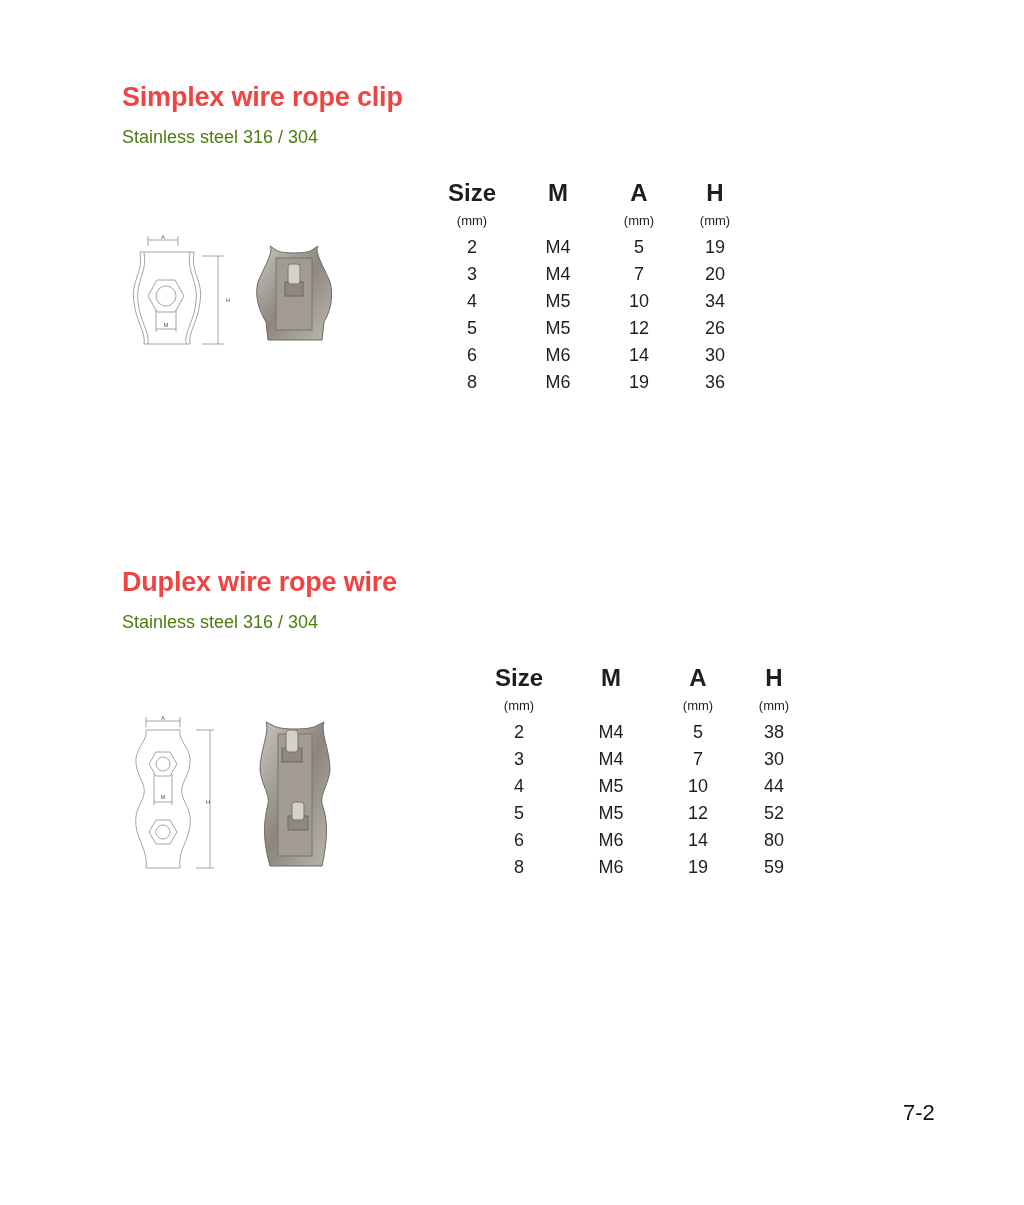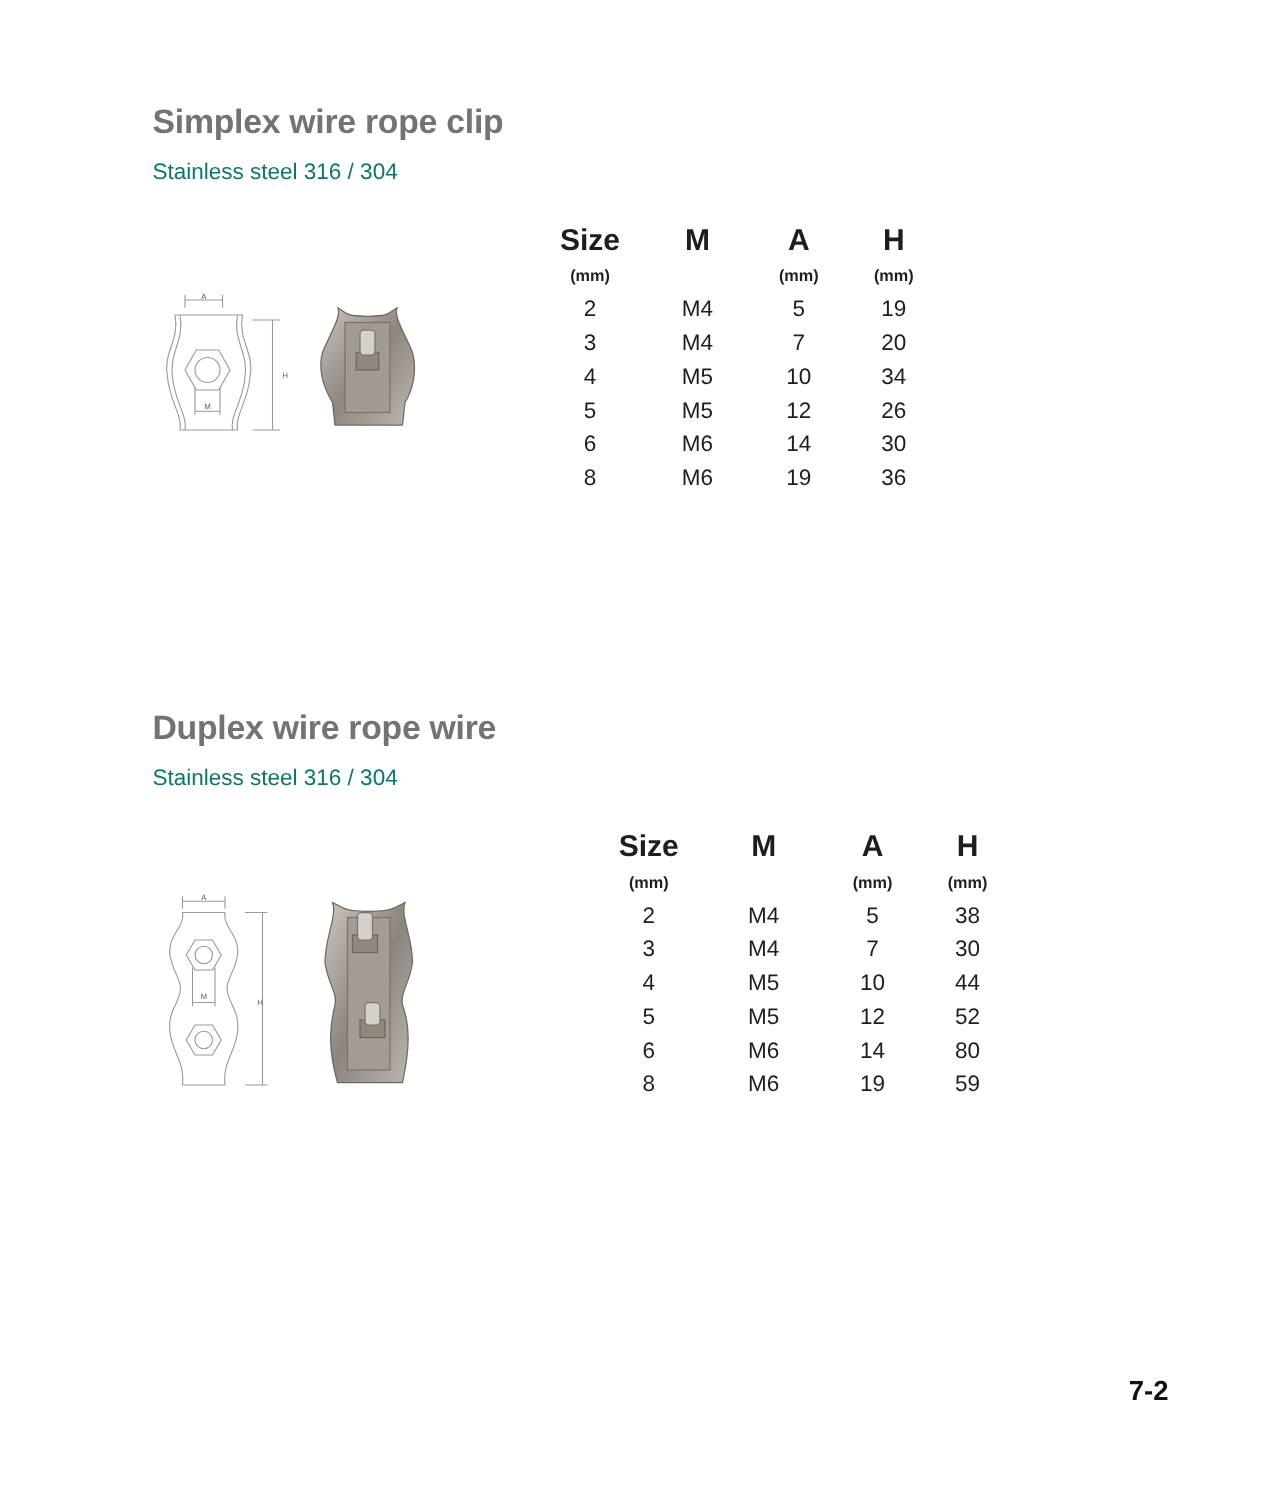--- a/index.html
+++ b/index.html
@@ -1,25 +1,25 @@
 <!DOCTYPE html>
 <html><head>
 <meta charset="utf-8">
 <style>
   html, body { margin:0; padding:0; background:#ffffff; }
   body { width:1024px; height:1205px; position:relative; overflow:hidden; font-family:"Liberation Sans", sans-serif; color:#1a1a1a; }
-  .title { position:absolute; left:122px; font-size:27px; font-weight:bold; color:#737373; letter-spacing:-0.2px; }
-  .subtitle { position:absolute; left:122px; font-size:18px; color:#0f766e; }
+  .title { position:absolute; left:122px; font-size:27px; font-weight:bold; color:#ef4444; letter-spacing:-0.2px; }
+  .subtitle { position:absolute; left:122px; font-size:18px; color:#4d7c0f; }
   .tbl { position:absolute; border-collapse:collapse; }
   .tbl td, .tbl th { padding:0; text-align:center; height:27px; font-size:18px; color:#1e1e1e; }
   .tbl th { font-weight:bold; font-size:24px; height:26px; }
-  .tbl .unit td { font-size:13px; font-weight:bold; height:27px; }
+  .tbl .unit td { font-size:13px; font-weight:normal; height:27px; }
   .c1 { width:86px; } .c2 { width:86px; } .c3 { width:76px; } .c4 { width:76px; }
   .figure { position:absolute; }
-  .pagenum { position:absolute; left:903px; top:1100px; font-size:22px; font-weight:bold; color:#111; }
+  .pagenum { position:absolute; left:903px; top:1100px; font-size:22px; font-weight:normal; color:#111; }
 </style>
 </head>
 <body>
 
 <div class="title" style="top:82px;">Simplex wire rope clip</div>
 <div class="subtitle" style="top:127px;">Stainless steel 316 / 304</div>
 
 <svg class="figure" style="left:126px; top:232px;" width="110" height="118" viewBox="0 0 110 118">
   <g fill="none" stroke="#9a9a9a" stroke-width="0.9">
     <line x1="22" y1="8" x2="52" y2="8"></line>

